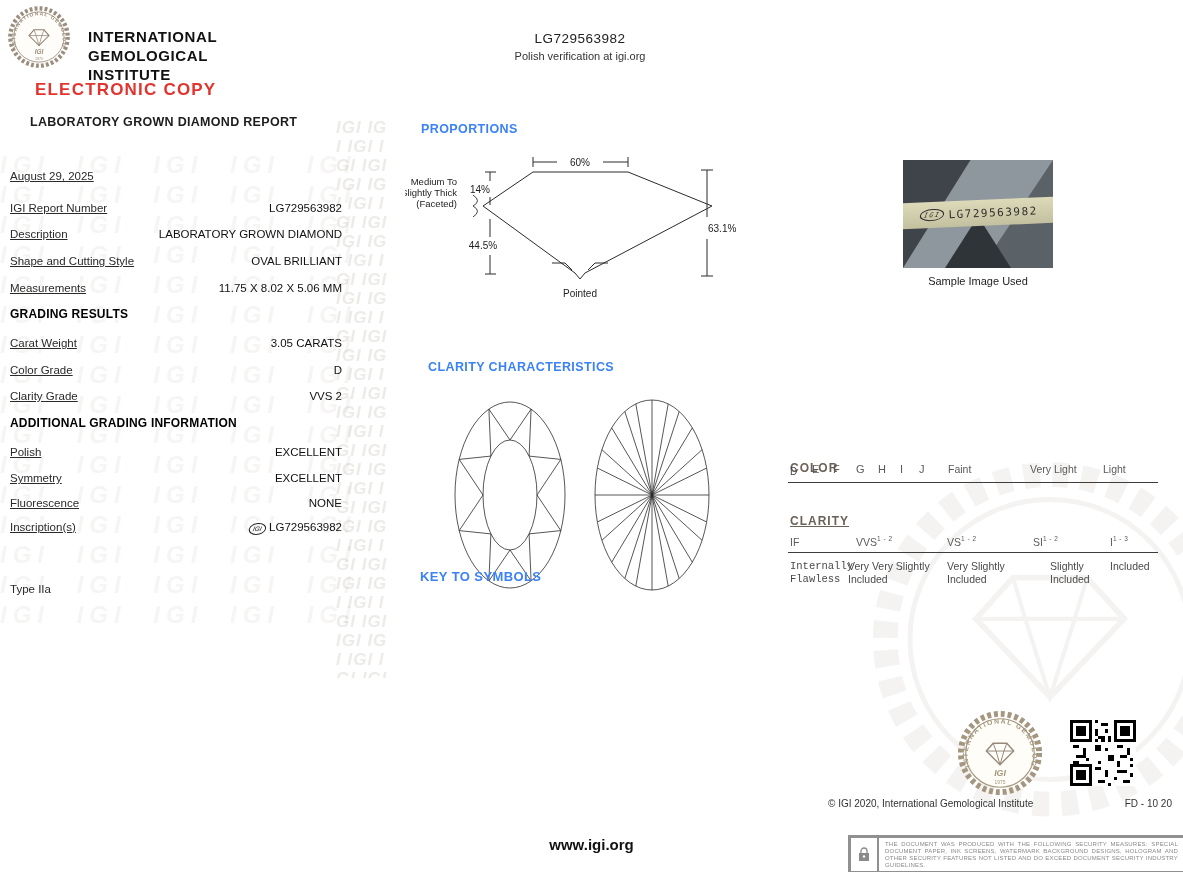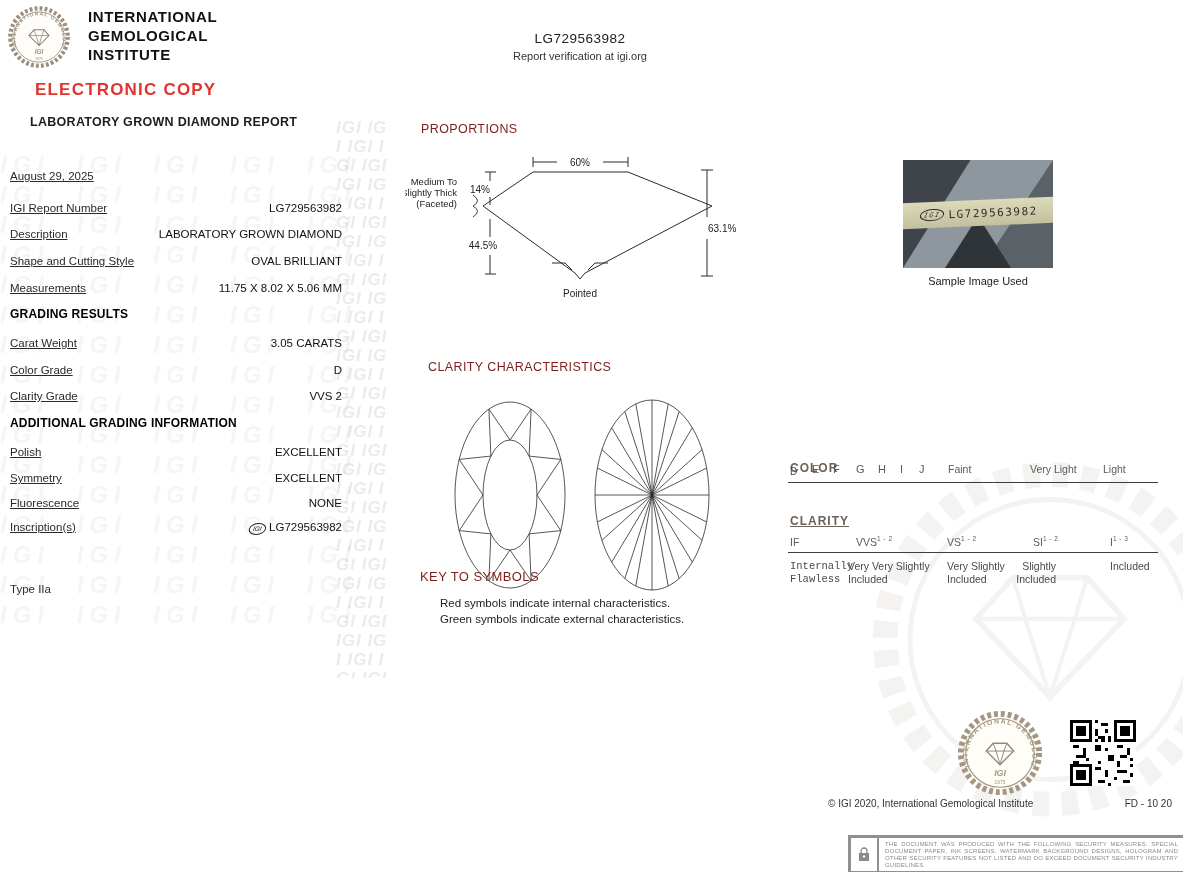--- a/index.html
+++ b/index.html
@@ -10,41 +10,41 @@
   
   .wm-area{left:0;top:150px;width:390px;height:480px;overflow:hidden;
            font-size:24px;line-height:30px;letter-spacing:6px;word-spacing:14px;
            color:rgba(125,112,95,.07);font-style:italic;font-weight:bold;pointer-events:none;}
   .wm-strip{left:336px;top:118px;width:52px;height:560px;overflow:hidden;
             font-size:17px;line-height:19px;letter-spacing:1px;word-break:break-all;
             color:rgba(125,112,95,.14);font-style:italic;font-weight:bold;pointer-events:none;}
   .wm-seal{left:860px;top:450px;opacity:.08;pointer-events:none;}
 
   
-  .org{left:88px;top:7px;font-size:15px;font-weight:bold;line-height:19px;letter-spacing:.6px;color:#111;}
+  .org{left:88px;top:27px;font-size:15px;font-weight:bold;line-height:19px;letter-spacing:.6px;color:#111;}
   .ecopy{left:35px;top:80px;font-size:17px;font-weight:bold;letter-spacing:1.2px;}
   .rtitle{left:10px;top:115px;font-size:12.5px;font-weight:bold;letter-spacing:.3px;margin-left:20px;}
 
   
   .vnum{left:420px;top:31px;width:320px;text-align:center;font-size:13.5px;letter-spacing:.5px;color:#222;}
   .vnote{left:420px;top:50px;width:320px;text-align:center;font-size:11px;color:#333;}
 
   
   .lrow{left:10px;width:332px;font-size:11.5px;color:#2a2a2a;}
   .lrow .lab{position:absolute;left:0;top:0;text-decoration:underline;}
   .lrow .val{position:absolute;right:0;top:0;text-align:right;color:#111;}
   .lhead{left:10px;font-size:12px;font-weight:bold;color:#000;letter-spacing:.2px;}
   .comments{left:10px;top:541px;width:330px;font-size:11.5px;line-height:14px;color:#2a2a2a;}
   .typenote{left:10px;top:583px;font-size:11.5px;color:#2a2a2a;}
   .igi-mark{display:inline-block;border:1px solid #222;border-radius:50%;font-size:6.5px;
             line-height:1;padding:1.5px 3px;transform:skewX(-14deg);font-style:italic;
             vertical-align:1px;margin-right:3px;}
 
   
-  .shead{font-size:12.5px;font-weight:normal;color:#7f1d1d;letter-spacing:.4px;}
+  .shead{font-size:12.5px;font-weight:bold;color:#3b82f6;letter-spacing:.4px;}
 
   
   .photo{left:903px;top:160px;width:150px;height:108px;background:#8e979e;overflow:hidden;}
   .ph-t1{position:absolute;left:0;top:0;width:100%;height:100%;background:#3f444a;
          clip-path:polygon(0 0,45% 0,0 100%);}
   .ph-t2{position:absolute;left:0;top:0;width:100%;height:100%;background:#5a6167;
          clip-path:polygon(100% 0,100% 100%,52% 100%);}
   .ph-t3{position:absolute;left:0;top:0;width:100%;height:100%;background:#2f3438;
          clip-path:polygon(28% 100%,72% 100%,50% 52%);}
   .ph-band{position:absolute;left:-6px;top:40px;width:164px;height:26px;
@@ -112,21 +112,21 @@
 
   <div class="abs org">
     <div>INTERNATIONAL</div>
     <div>GEMOLOGICAL</div>
     <div>INSTITUTE</div>
   </div>
   <div class="abs ecopy" style="color:#e2342f;">ELECTRONIC COPY</div>
   <div class="abs rtitle">LABORATORY GROWN DIAMOND REPORT</div>
 
   <div class="abs vnum">LG729563982</div>
-  <div class="abs vnote">Report verification at igi.org</div>
+  <div class="abs vnote">Polish verification at igi.org</div>
 
   <div class="abs lrow" style="top:170px;">
     <span class="lab">August 29, 2025</span>
   </div>
 
   <div class="abs lrow" style="top:202px;">
     <span class="lab">IGI Report Number</span>
     <span class="val">LG729563982</span>
   </div>
   <div class="abs lrow" style="top:228px;">
@@ -271,24 +271,20 @@
       <line x1="60" y1="97" x2="9.9" y2="51.7"></line>
     <line x1="60" y1="97" x2="32.8" y2="13.5"></line>
       <line x1="60" y1="97" x2="43.8" y2="5.9"></line>
     <line x1="60" y1="97" x2="76.2" y2="5.9"></line>
       <line x1="60" y1="97" x2="87.2" y2="13.5"></line>
     <line x1="60" y1="97" x2="110.1" y2="51.7"></line>
       <line x1="60" y1="97" x2="114.7" y2="70"></line>
   </svg>
 
   <div class="abs shead" style="left:420px;top:569px;font-size:13px;">KEY TO SYMBOLS</div>
-  <div class="abs keylines">
-    <div>Red symbols indicate internal characteristics.</div>
-    <div>Green symbols indicate external characteristics.</div>
-  </div>
 
   <div class="abs schead" style="left:790px;top:441px;margin-top:20px;">COLOR</div>
   <div class="abs" style="left:0;top:463px;width:1183px;height:14px;">
     <span class="col-letter sel" style="left:790px;">D</span>
     <span class="col-letter" style="left:812px;">E</span>
     <span class="col-letter" style="left:833px;">F</span>
     <span class="col-letter" style="left:856px;">G</span>
     <span class="col-letter" style="left:878px;">H</span>
     <span class="col-letter" style="left:900px;">I</span>
     <span class="col-letter" style="left:919px;">J</span>
@@ -304,21 +300,21 @@
     <span class="cl-code" style="left:856px;"><span>VVS</span><sup>1 - 2</sup></span>
     <span class="cl-code" style="left:947px;"><span>VS</span><sup>1 - 2</sup></span>
     <span class="cl-code" style="left:1033px;"><span>SI</span><sup>1 - 2</sup></span>
     <span class="cl-code" style="left:1110px;"><span>I</span><sup>1 - 3</sup></span>
   </div>
   <div class="abs scale-line" style="left:788px;top:552px;width:370px;"></div>
   <div class="abs" style="left:0;top:560px;width:1183px;height:30px;">
     <span class="cl-desc" style="left:790px;width:60px;font-family:Liberation Mono, monospace;">Internally Flawless</span>
     <span class="cl-desc" style="left:848px;">Very Very Slightly Included</span>
     <span class="cl-desc" style="left:947px;">Very Slightly Included</span>
-    <span class="cl-desc" style="left:996px;width:60px;text-align:right;">Slightly Included</span>
+    <span class="cl-desc" style="left:1050px;width:60px;">Slightly Included</span>
     <span class="cl-desc" style="left:1110px;">Included</span>
   </div>
 
   <svg class="abs" style="left:955px;top:708px;" width="90" height="90" viewBox="0 0 92 92">
     <defs>
         <path id="arcBottom" d="M 15,60 A 33,33 0 1 1 77,60"></path>
       </defs>
     <circle cx="46" cy="46" r="40" fill="none" stroke="#a5977f" stroke-width="6" stroke-dasharray="4 3"></circle>
     <circle cx="46" cy="46" r="35" fill="#fffdf8" stroke="#a5977f" stroke-width="1.2"></circle>
     <text font-size="7" letter-spacing="1.5" fill="#a5977f" font-weight="bold">
@@ -372,20 +368,21 @@
         <rect x="42" y="54" width="3" height="3"></rect>
         <rect x="51" y="57" width="6" height="3"></rect>
       <rect x="27" y="57" width="6" height="3"></rect>
         <rect x="36" y="60" width="3" height="3"></rect>
         <rect x="57" y="42" width="3" height="3"></rect>
     </g>
   </svg>
 
   <div class="abs copyright">© IGI 2020, International Gemological Institute</div>
   <div class="abs formcode">FD - 10 20</div>
+  <div class="abs website">www.igi.org</div>
 
   <div class="abs secbar">
     <div class="seclock">
       <svg width="12" height="15" viewBox="0 0 12 15" fill="none" stroke="#8a8a8a" stroke-width="1.3">
         <rect x="1" y="6" width="10" height="8" fill="#8a8a8a" stroke="none"></rect>
         <path d="M3,6 V4 a3,3 0 0 1 6,0 V6"></path>
         <circle cx="6" cy="9.5" r="1.2" fill="#fff" stroke="none"></circle>
       </svg>
     </div>
     <div class="sectext">THE DOCUMENT WAS PRODUCED WITH THE FOLLOWING SECURITY MEASURES:  SPECIAL DOCUMENT PAPER, INK SCREENS, WATERMARK BACKGROUND DESIGNS, HOLOGRAM AND OTHER SECURITY FEATURES NOT LISTED AND DO EXCEED DOCUMENT SECURITY INDUSTRY GUIDELINES.</div>

